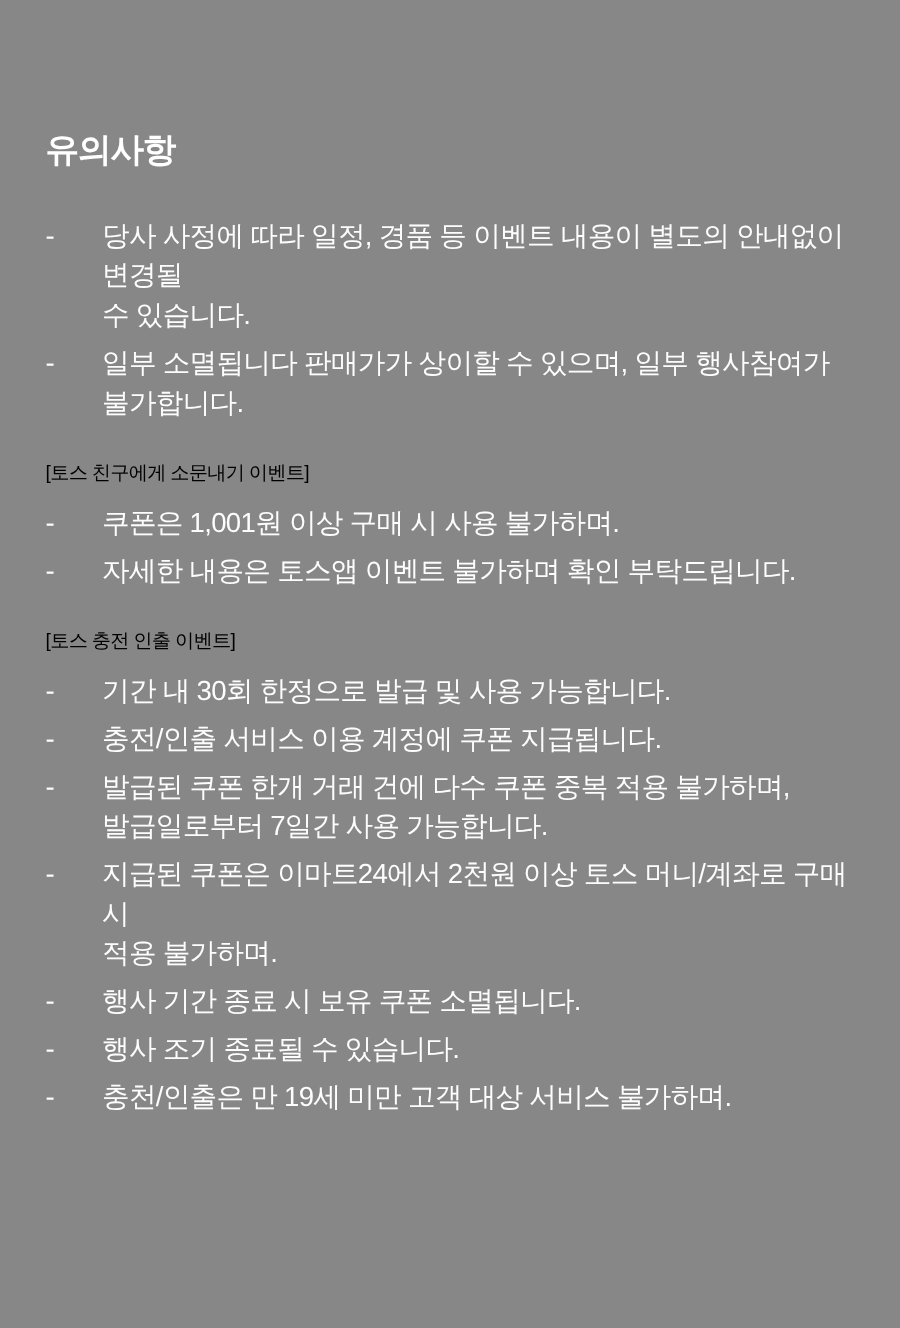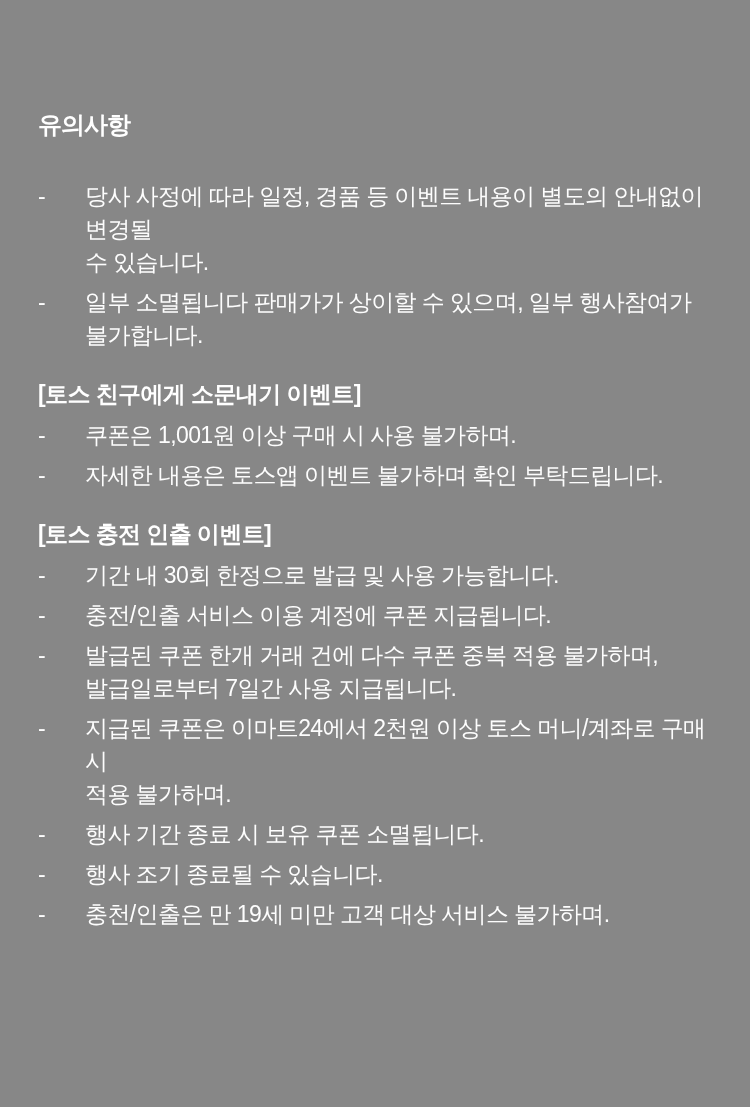--- a/index.html
+++ b/index.html
@@ -15,21 +15,21 @@
     overflow: hidden;
   }
   .notice {
     box-sizing: border-box;
     width: 750px;
     height: 1107px;
     padding: 104px 40px 0 38px;
   }
   .title {
     margin: 0 0 34px 0;
-    font-size: 24px;
+    font-size: 28px;
     font-weight: bold;
     letter-spacing: -1px;
     line-height: 42px;
     color: #ffffff;
   }
   .item {
     display: flex;
     align-items: flex-start;
     margin: 0 0 7px 0;
     font-size: 23px;
@@ -41,25 +41,25 @@
     flex: 0 0 14px;
     width: 14px;
   }
   .txt {
     white-space: pre-line;
     flex: 1 1 auto;
     margin-left: 33px;
   }
   .heading {
     margin: 26px 0 8px 0;
-    font-size: 23px;
-    font-weight: bold;
+    font-size: 16px;
+    font-weight: normal;
     letter-spacing: -0.6px;
     line-height: 33px;
-    color: #ffffff;
+    color: #000000;
   }
   section { margin: 0; }
 </style>
 </head>
 <body style="background: rgb(135, 135, 135);">
 
 <main class="notice">
   <h1 class="title">유의사항</h1>
   <div>
       <div class="item">
@@ -94,21 +94,21 @@
             <span class="dash">-</span>
             <span class="txt">기간 내 30회 한정으로 발급 및 사용 가능합니다.</span>
           </div>
           <div class="item">
             <span class="dash">-</span>
             <span class="txt">충전/인출 서비스 이용 계정에 쿠폰 지급됩니다.</span>
           </div>
           <div class="item">
             <span class="dash">-</span>
             <span class="txt">발급된 쿠폰 한개 거래 건에 다수 쿠폰 중복 적용 불가하며,
-발급일로부터 7일간 사용 지급됩니다.</span>
+발급일로부터 7일간 사용 가능합니다.</span>
           </div>
           <div class="item">
             <span class="dash">-</span>
             <span class="txt">지급된 쿠폰은 이마트24에서 2천원 이상 토스 머니/계좌로 구매 시
 적용 불가하며.</span>
           </div>
           <div class="item">
             <span class="dash">-</span>
             <span class="txt">행사 기간 종료 시 보유 쿠폰 소멸됩니다.</span>
           </div>

